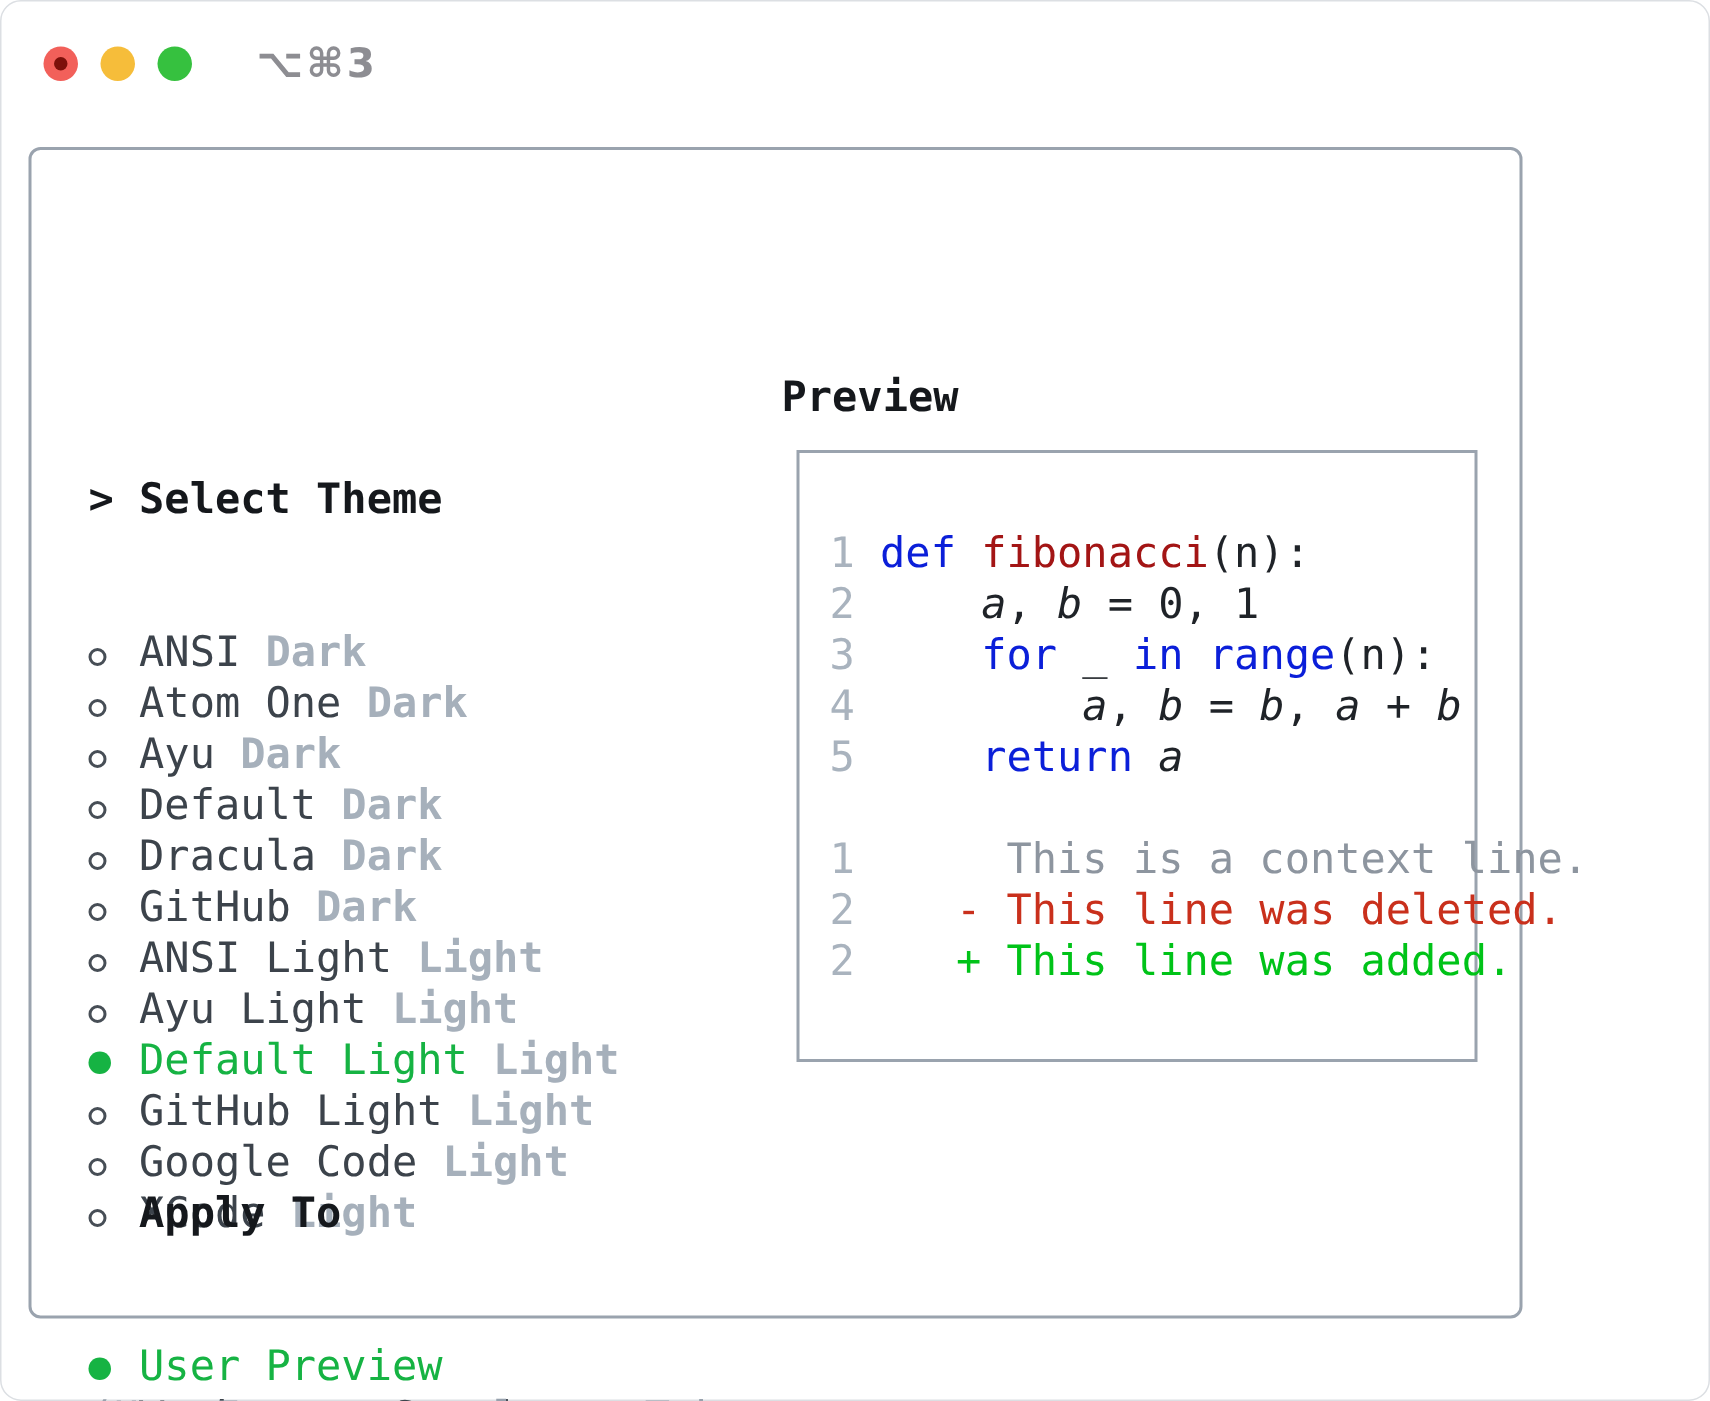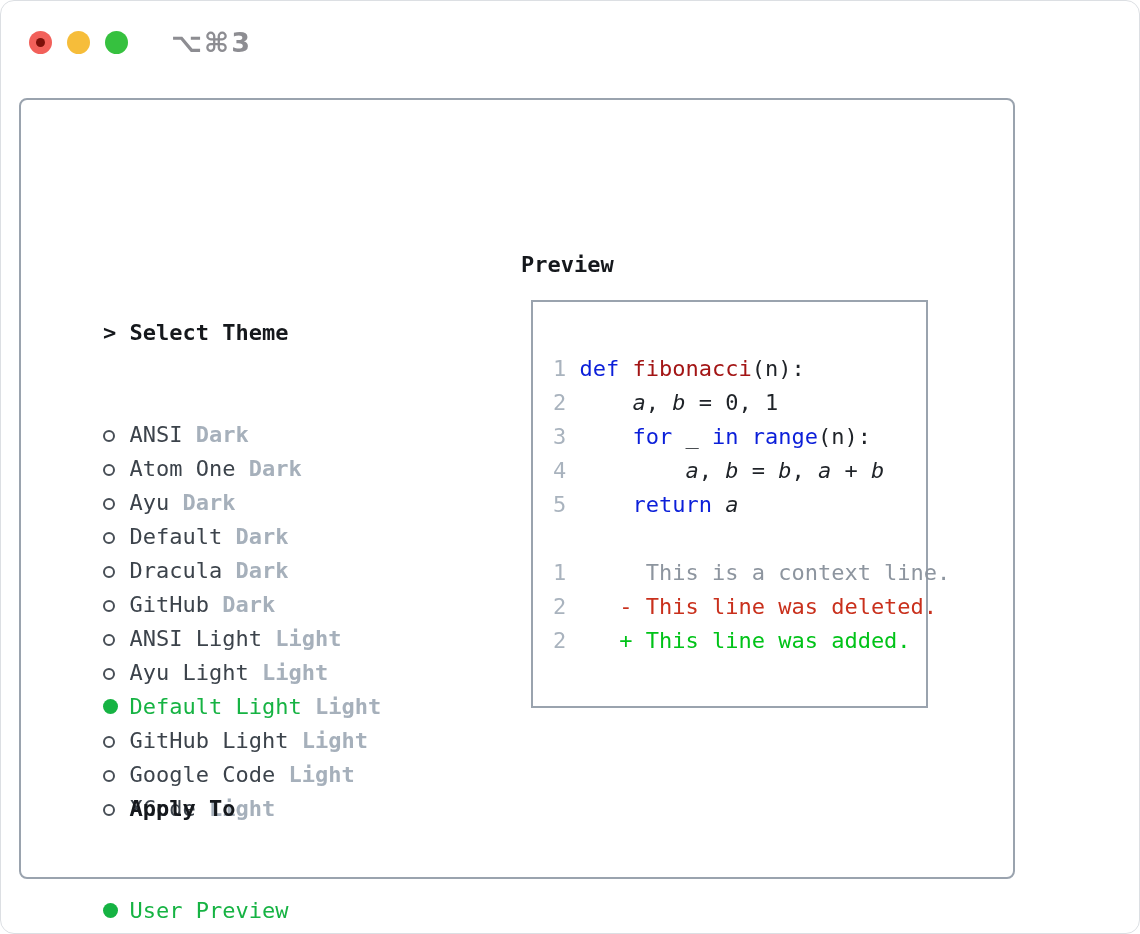--- a/index.html
+++ b/index.html
@@ -36,44 +36,44 @@
   .tl.green{background:#36c13f;}
   .shortcut{
     margin-left:28px;font-family:"DejaVu Sans","Liberation Sans",sans-serif;
     font-size:27px;font-weight:bold;color:#8d8d92;letter-spacing:2px;
   }
   
   .panel{
     position:absolute;left:18px;top:97px;width:996px;height:781px;
     border:2px solid var(--panel-border);border-radius:8px;background:#fff;
   }
-  .mono{font-size:22px;line-height:34px;white-space:pre;}
+  .mono{font-size:28px;line-height:34px;white-space:pre;}
   
   .theme-list{position:absolute;left:38px;top:148px;}
   .apply-block{position:absolute;left:38px;top:624px;}
   .hint-block{position:absolute;left:38px;top:760px;color:var(--hint);}
-  .row{height:34px;display:block;margin-left:44px;}
+  .row{height:34px;display:block;}
   .marker{display:inline-block;width:2ch;vertical-align:top;}
   .marker .ring{
     display:inline-block;width:12px;height:12px;border:2px solid #474e56;border-radius:50%;
     margin-top:9px;
   }
   .marker .fill{
     display:inline-block;width:15px;height:15px;background:var(--green-sel);border-radius:50%;
     margin-top:8px;
   }
   .hdr{font-weight:bold;color:var(--ink);}
   .caret{font-weight:bold;color:var(--ink);}
   .nm{color:var(--item);}
   .sfx{color:var(--muted);font-weight:bold;}
   .sel .nm{color:var(--green-sel);}
   
   .preview-title{position:absolute;left:500px;top:148px;font-weight:bold;color:var(--ink);}
   .preview-box{
-    position:absolute;left:510px;top:200px;width:397px;height:408px;
+    position:absolute;left:510px;top:200px;width:454px;height:408px;
     border:2px solid var(--panel-border);background:#fff;padding-left:38px;
   }
   .code{position:absolute;left:20px;top:50px;}
   .cline{height:34px;}
   .ln{display:inline-block;width:2ch;color:var(--ln);}
   .kw{color:var(--kw);}
   .fn{color:var(--fn);}
   .pl{color:var(--pl);}
   .var{color:var(--pl);font-style:italic;}
   .ctx{color:var(--ctx);margin-top:32px;}

